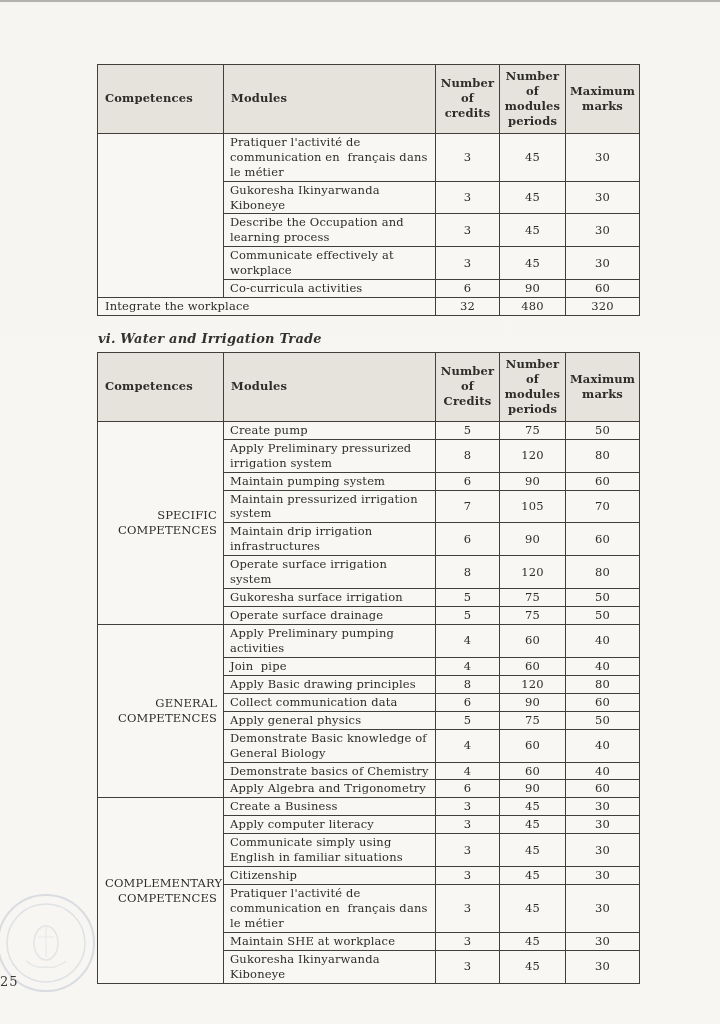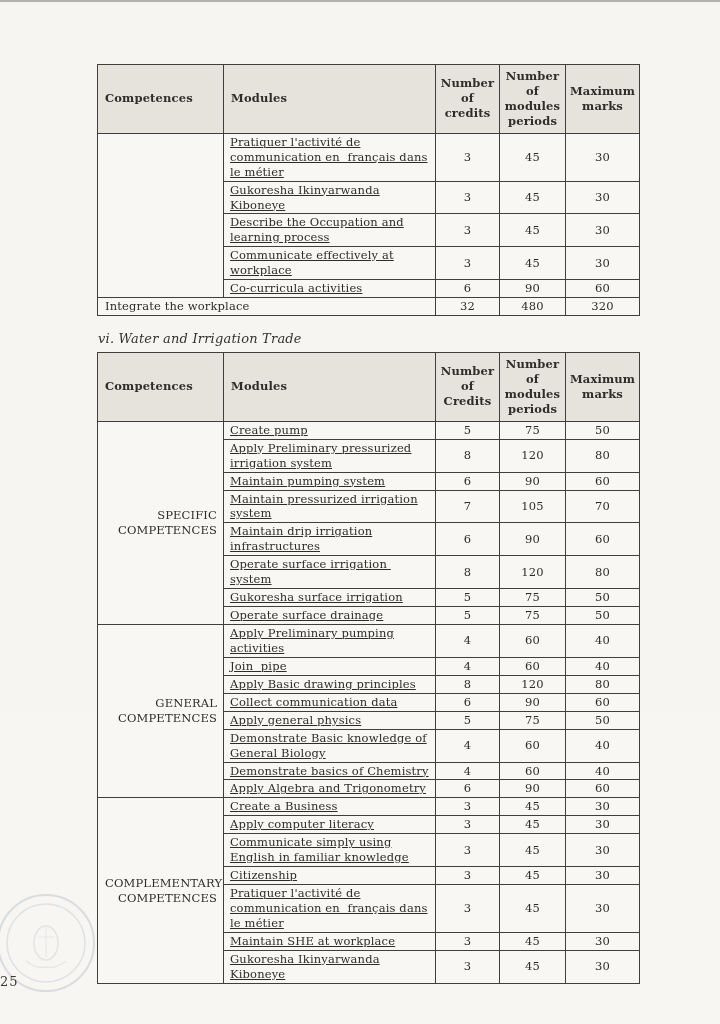--- a/index.html
+++ b/index.html
@@ -38,28 +38,28 @@
     vertical-align:middle;
   }
   th {
     background:#e5e3dc;
     font-weight:bold; text-align:center;
     padding:4px 2px;
     white-space:pre-line;
   }
   th.left { text-align:left; padding-left:7px; }
   td { padding:1px 6px; background:#f8f7f4; }
-  td.module { white-space:pre-wrap;text-decoration:underline; }
+  td.module { white-space:pre-wrap; }
   td.group  { white-space:pre-line; padding-left:7px;text-align:right; }
   td.num    { text-align:center; }
   td.total-label { padding-left:7px;margin-top:28px; }
 
   .heading {
     position:absolute; left:98px; top:331px;
-    font-style:italic; font-size:13px; letter-spacing:.2px; color:#33322f;
+    font-style:italic; font-size:13px; letter-spacing:.2px; color:#33322f;font-weight:bold;
   }
   .page-number {
     position:absolute; left:0; right:0; top:974px;
     text-align:left; font-size:13px; letter-spacing:1px; color:#3a3936;
   }
   .seal { position:absolute; left:-12px; top:883px; width:124px; height:124px; pointer-events:none; }
 </style>
 </head>
 <body>
 
@@ -274,21 +274,21 @@
           <td class="num">30</td>
         </tr>
         <tr>
           <td class="module">Apply computer literacy</td>
           <td class="num">3</td>
           <td class="num">45</td>
           <td class="num">30</td>
         </tr>
         <tr>
           <td class="module">Communicate simply using
-English in familiar knowledge</td>
+English in familiar situations</td>
           <td class="num">3</td>
           <td class="num">45</td>
           <td class="num">30</td>
         </tr>
         <tr>
           <td class="module">Citizenship</td>
           <td class="num">3</td>
           <td class="num">45</td>
           <td class="num">30</td>
         </tr>

